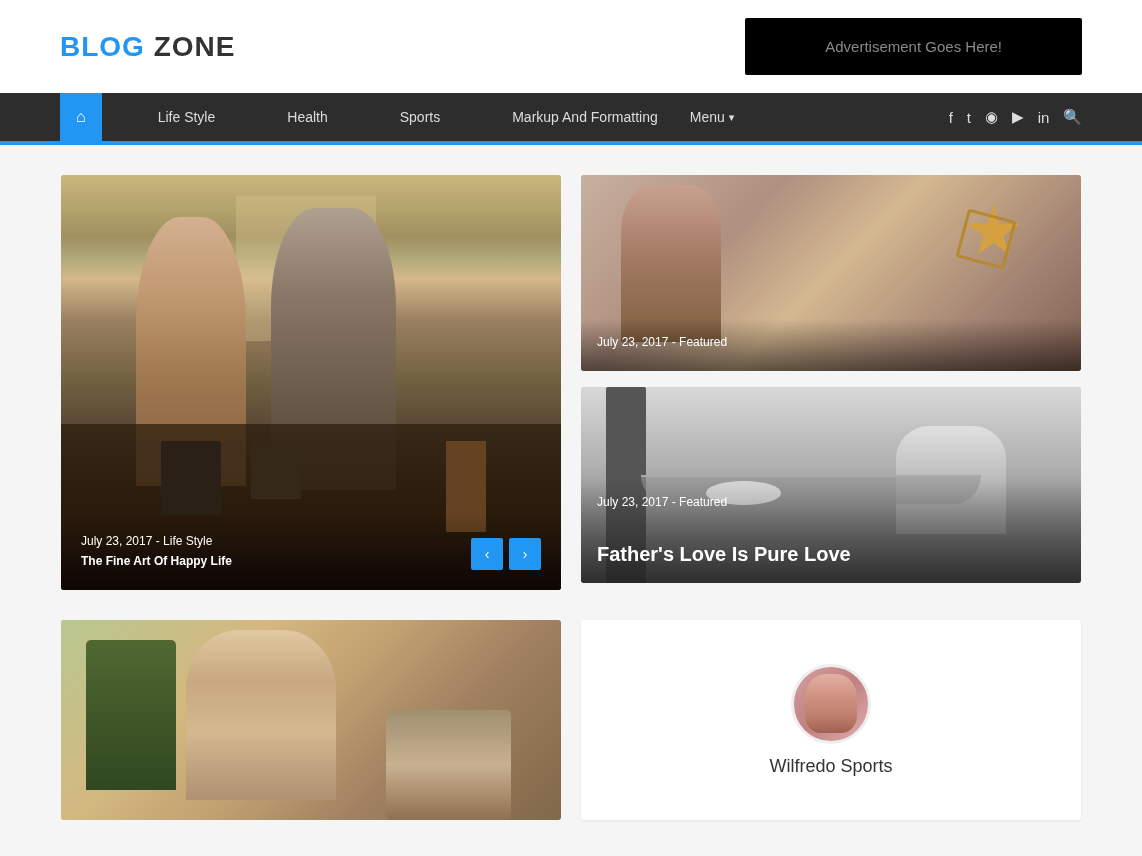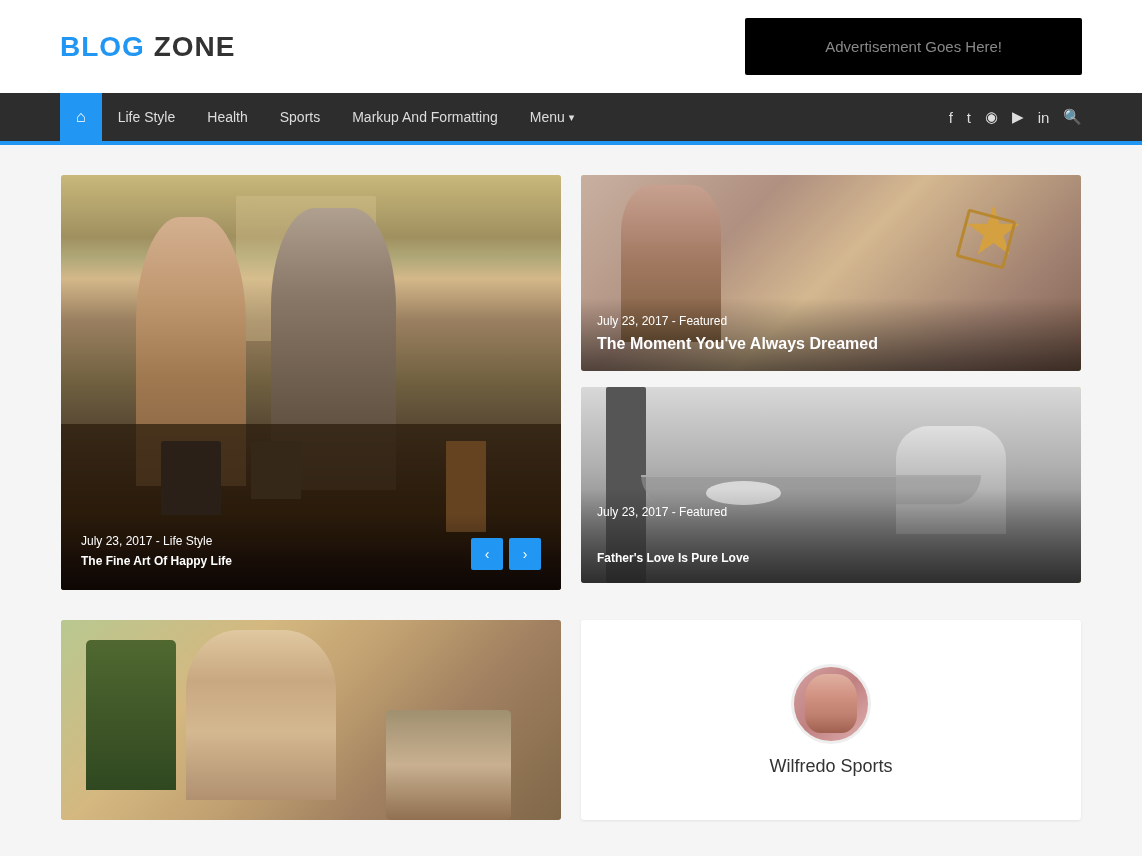--- a/index.html
+++ b/index.html
@@ -54,20 +54,21 @@
     }
     .nav-item {
       color: #ddd;
       font-size: 14px;
       padding: 0 16px;
       height: 41px;
       display: flex;
       align-items: center;
       cursor: pointer;
       transition: color 0.2s;
+      margin-left: 40px;
     }
     .nav-menu {
       display: flex;
       align-items: center;
       gap: 4px;
       color: #ddd;
       font-size: 14px;
       padding: 0 16px;
       height: 54px;
       cursor: pointer;
@@ -296,37 +297,36 @@
     <div class="small-post">
       <div style="position:absolute;top:0;left:0;right:0;bottom:0;background:linear-gradient(135deg,#c8b0a0 0%,#b09080 30%,#d4b890 50%,#a08070 80%,#806050 100%);"></div>
 
       <div style="position:absolute;top:5%;left:8%;width:20%;height:80%;background:linear-gradient(180deg,#c8a090 0%,#a07860 50%,#806040 100%);border-radius:30% 30% 0 0;"></div>
 
       <div style="position:absolute;top:15%;right:12%;width:55px;height:55px;background:#d4a040;clip-path:polygon(50% 0%,61% 35%,98% 35%,68% 57%,79% 91%,50% 70%,21% 91%,32% 57%,2% 35%,39% 35%);"></div>
 
       <div style="position:absolute;top:20%;right:14%;width:50px;height:50px;border:3px solid #b88830;border-radius:3px;transform:rotate(15deg);"></div>
       <div class="overlay">
         <div class="post-meta">July 23, 2017 - Featured</div>
-        <div class="post-title" style="font-size:16px;">The Moment You've Always Dreamed</div>
       </div>
     </div>
 
     <div class="small-post">
       <div style="position:absolute;top:0;left:0;right:0;bottom:0;background:linear-gradient(180deg,#d8d8d8 0%,#b0b0b0 40%,#888 70%,#666 100%);"></div>
 
       <div style="position:absolute;top:0;left:5%;width:8%;height:100%;background:#555;border-radius:2px;"></div>
 
       <div style="position:absolute;top:20%;right:15%;width:22%;height:55%;background:linear-gradient(180deg,#e0e0e0 0%,#bbb 50%,#999 100%);border-radius:30% 30% 0 0;"></div>
 
       <div style="position:absolute;top:45%;left:12%;right:20%;height:15%;background:rgba(150,150,150,0.6);border-radius:0 0 30px 30px;border-top:2px solid #aaa;"></div>
 
       <div style="position:absolute;top:48%;left:25%;width:15%;height:12%;background:#d8d8d8;border-radius:50%;"></div>
       <div class="overlay">
         <div class="post-meta">July 23, 2017 - Featured</div>
-        <div class="post-title" style="font-size:12px;margin-top:32px;">Father's Love Is Pure Love</div>
+        <div class="post-title" style="font-size:20px;margin-top:32px;">Father's Love Is Pure Love</div>
       </div>
     </div>
   </div>
 </div>
 
 <div class="bottom-row">
 
   <div class="bottom-left">
     <div style="width:100%;height:100%;background:linear-gradient(135deg,#b8c890 0%,#d4b880 30%,#c0a070 50%,#a08060 70%,#806848 100%);position:relative;">
 

